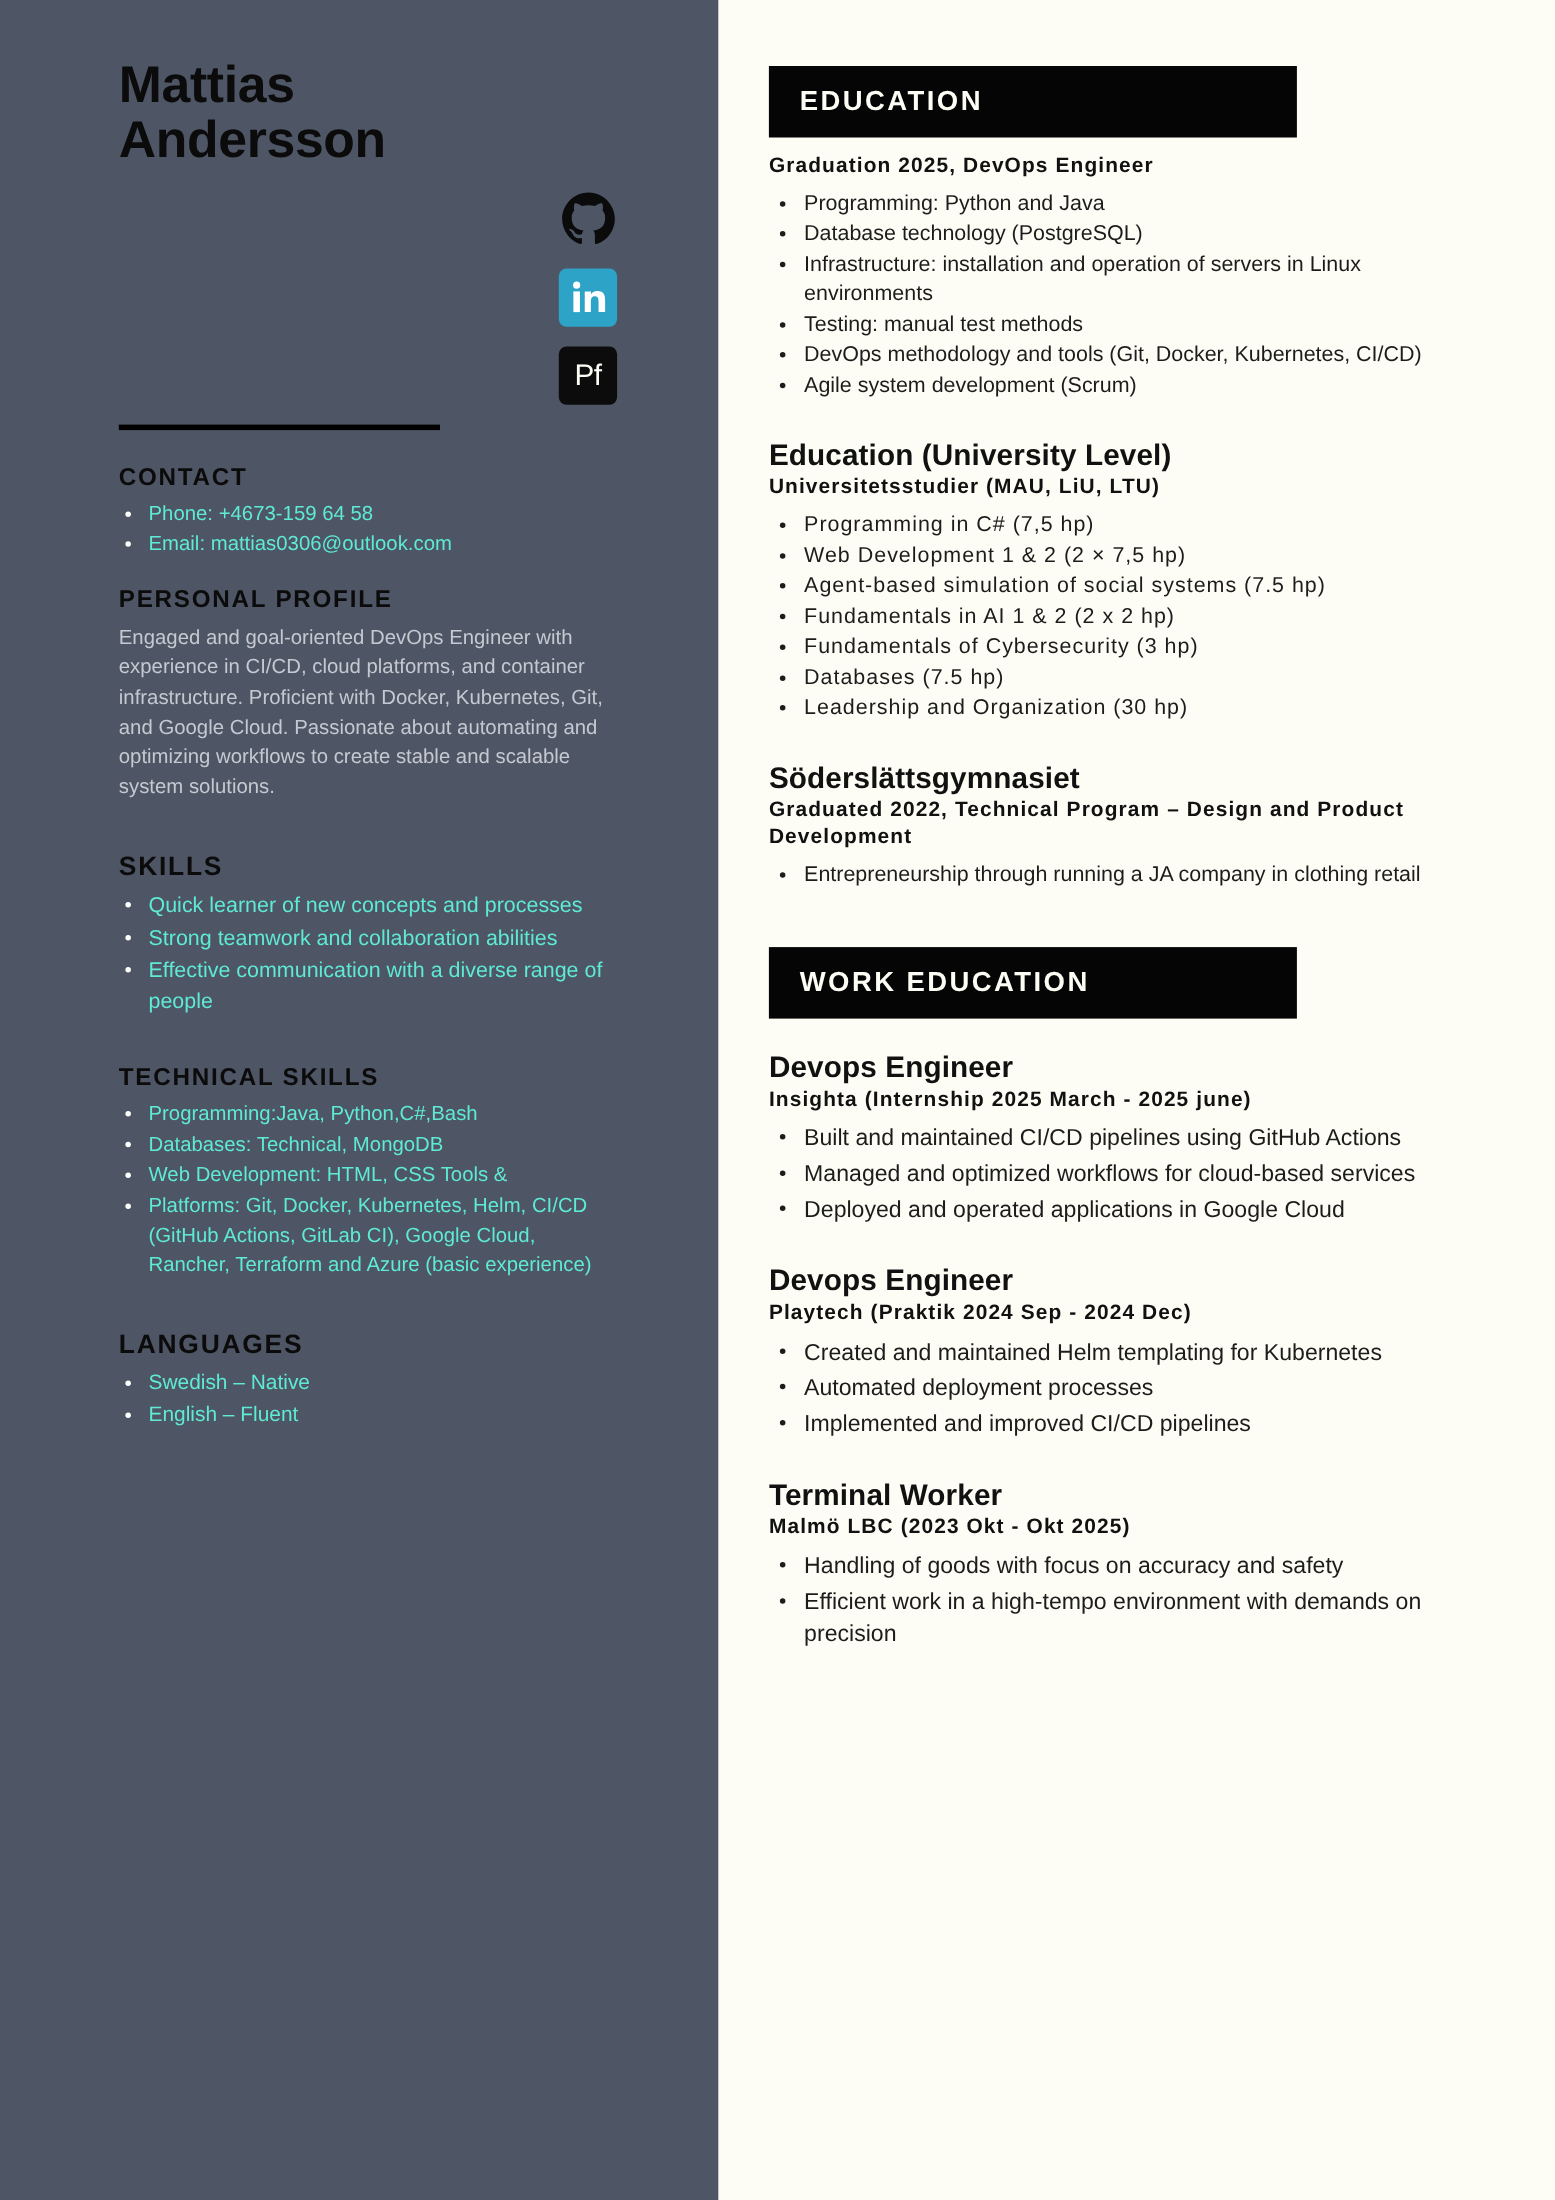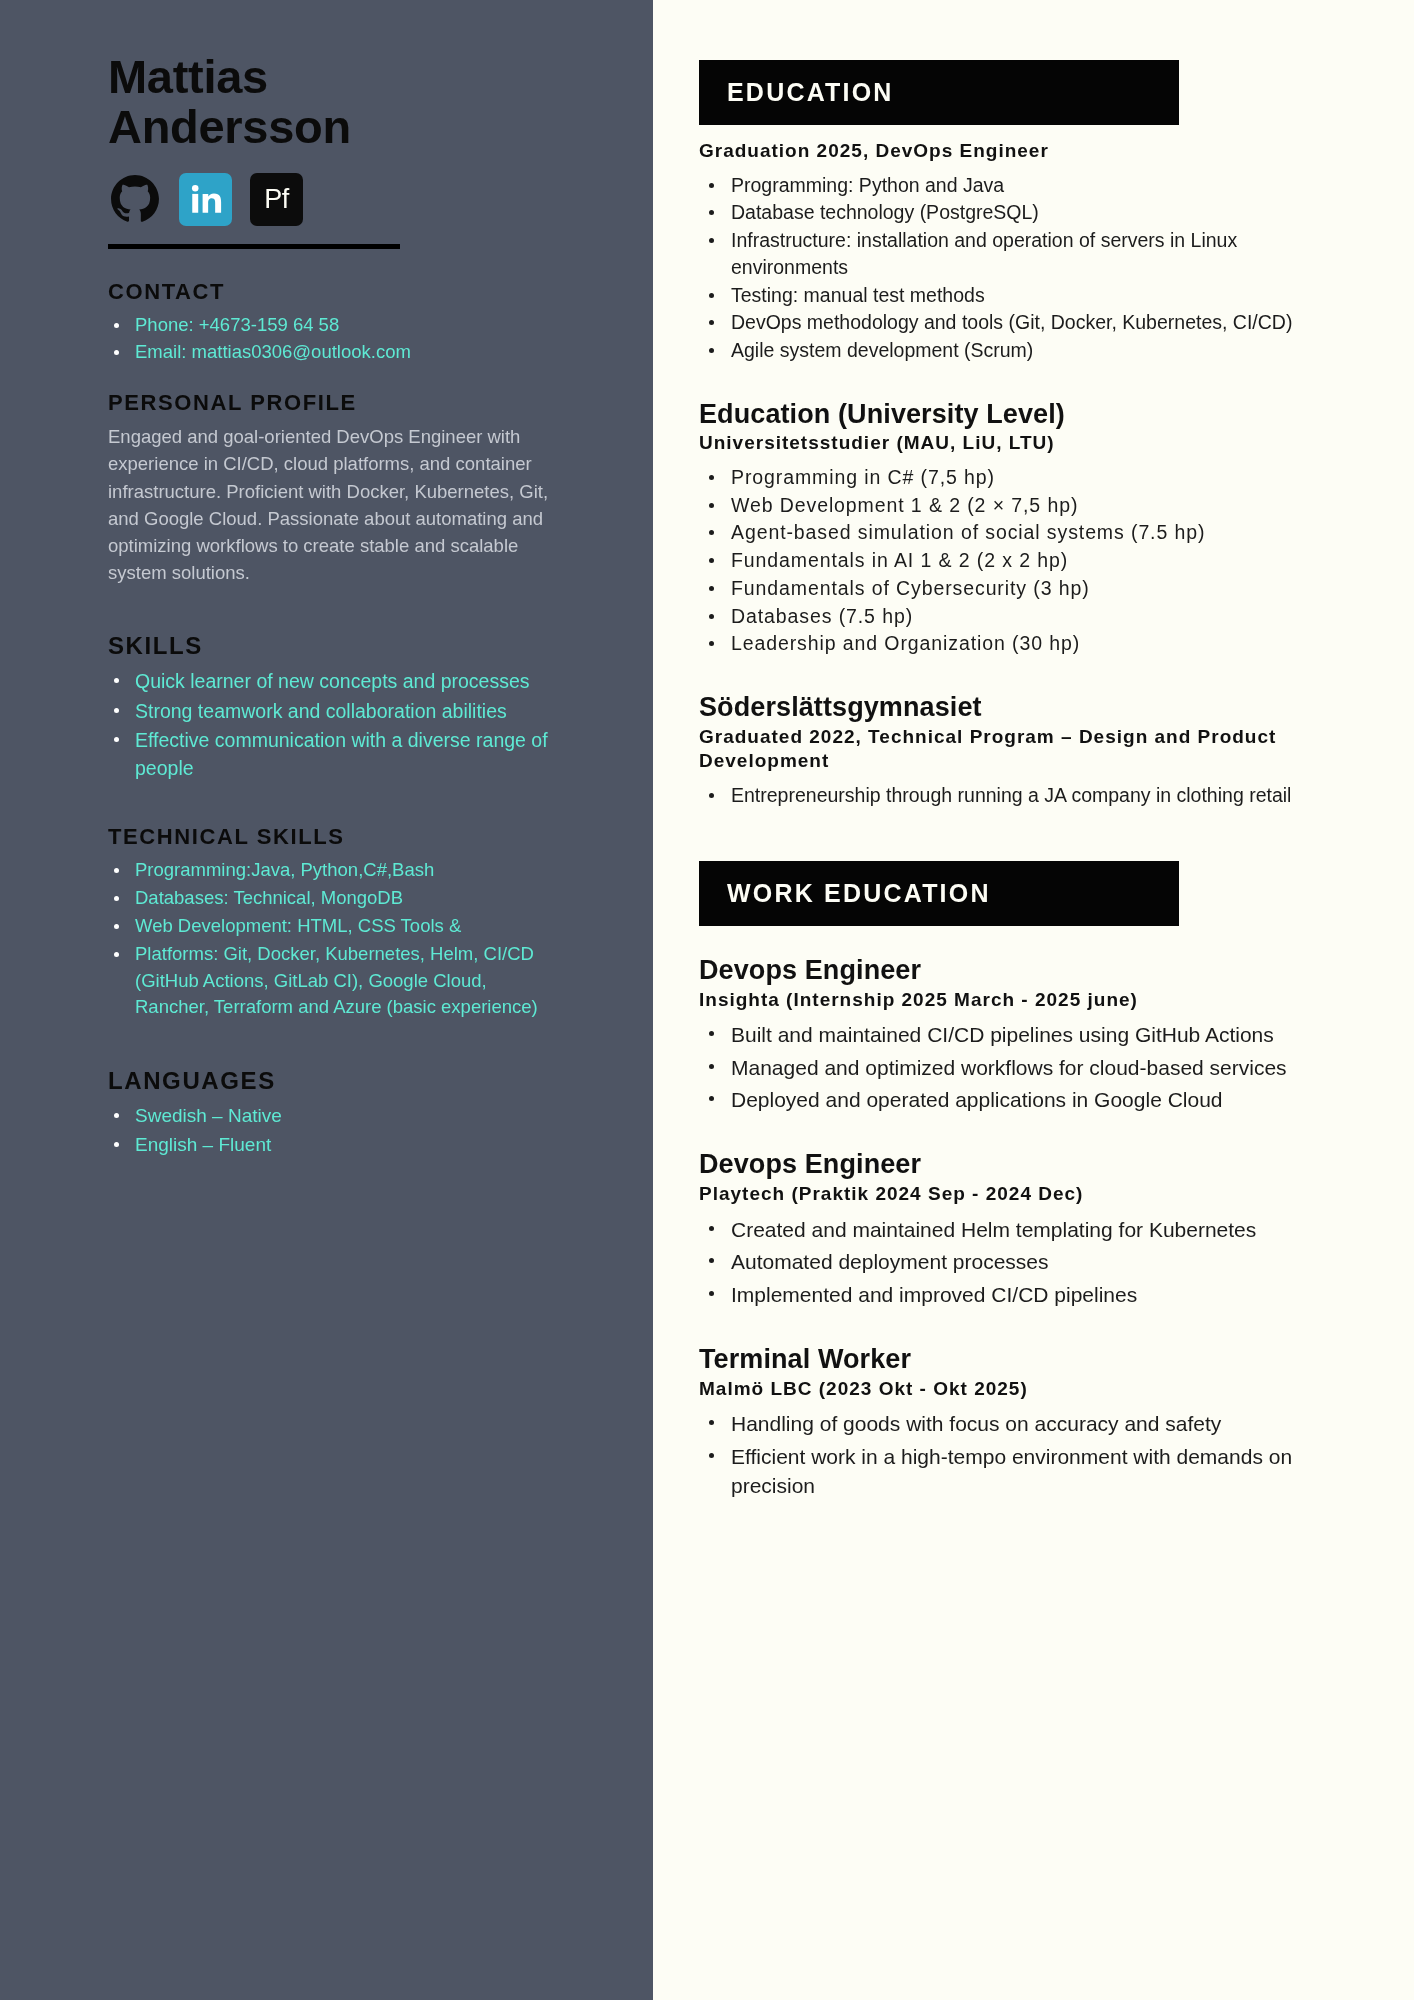--- a/index.html
+++ b/index.html
@@ -43,20 +43,21 @@
     color: #0b0b0b;
     line-height: 1.07;
     letter-spacing: -0.3px;
     white-space: nowrap;
   }
   .social-row {
     display: flex;
     gap: 18px;
     margin-top: 20px;
     align-items: flex-end;
+    flex-direction: column;
   }
   .social-icon {
     width: 53px;
     height: 53px;
     display: flex;
     align-items: center;
     justify-content: center;
   }
   .gh-wrap { }
   .li-wrap { background: #2ea3c8; border-radius: 7px; }

